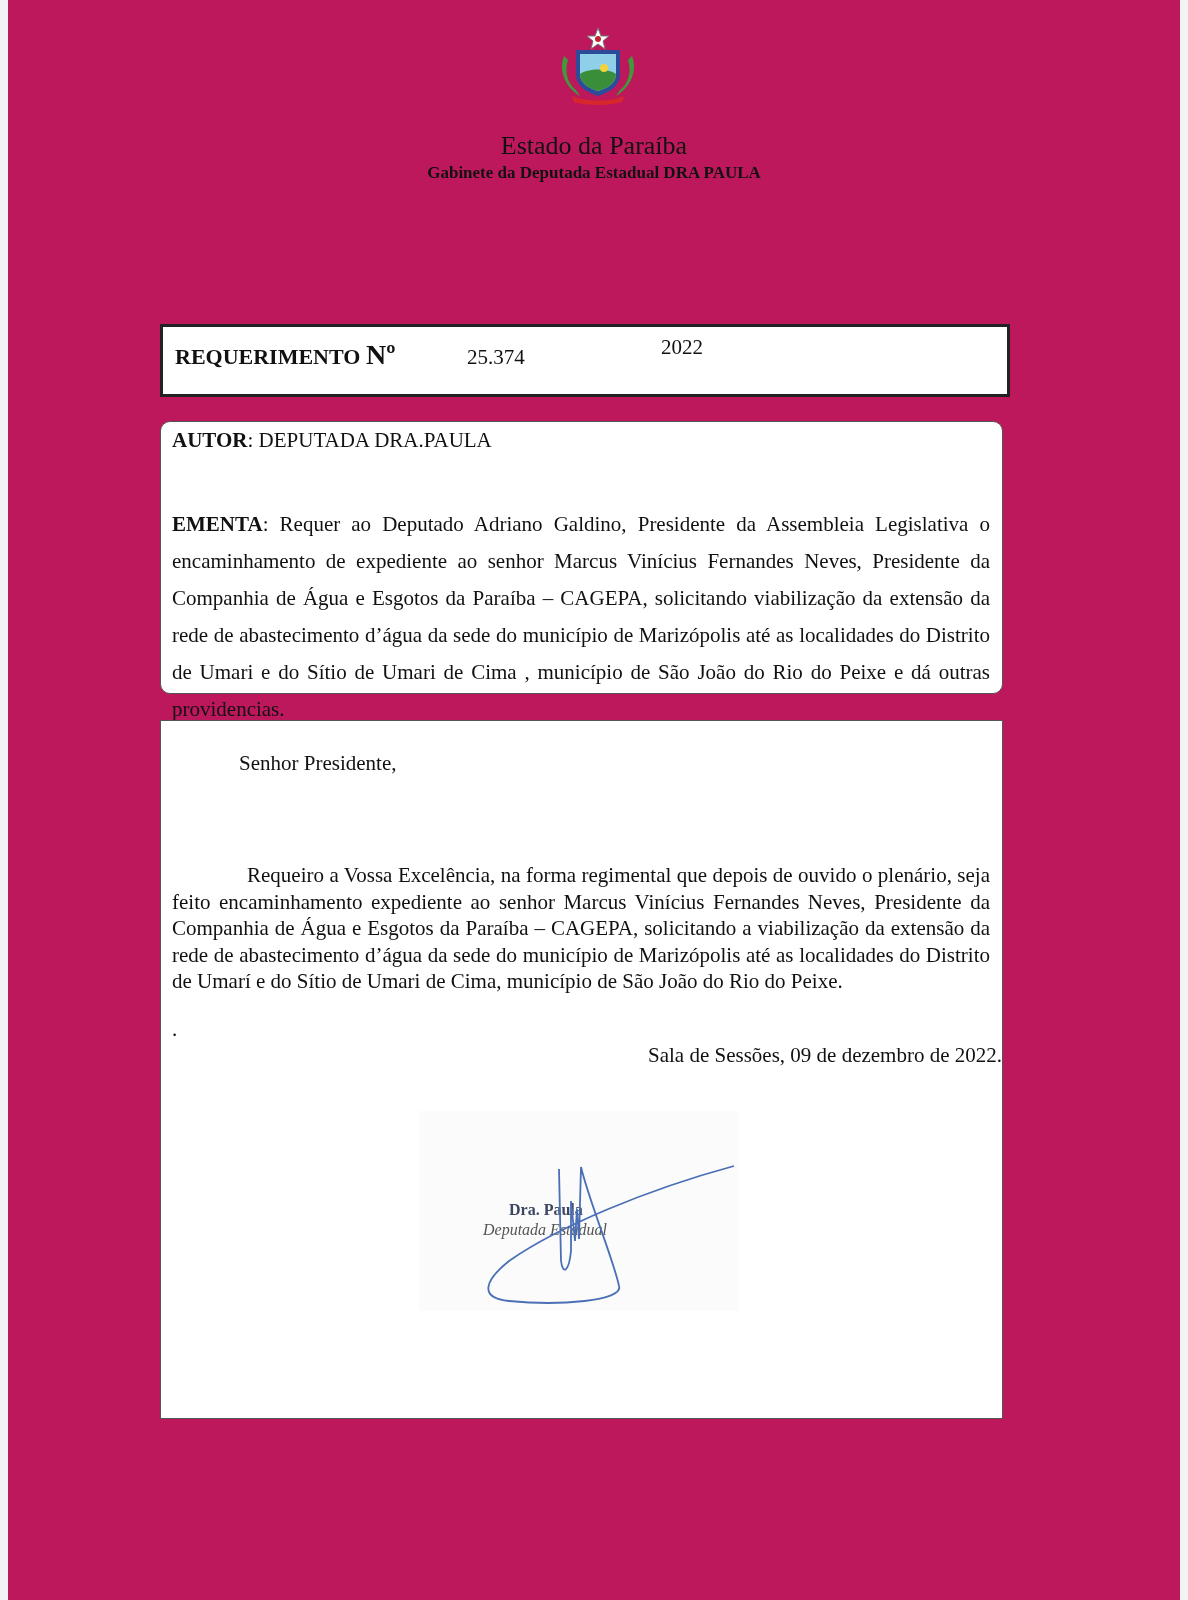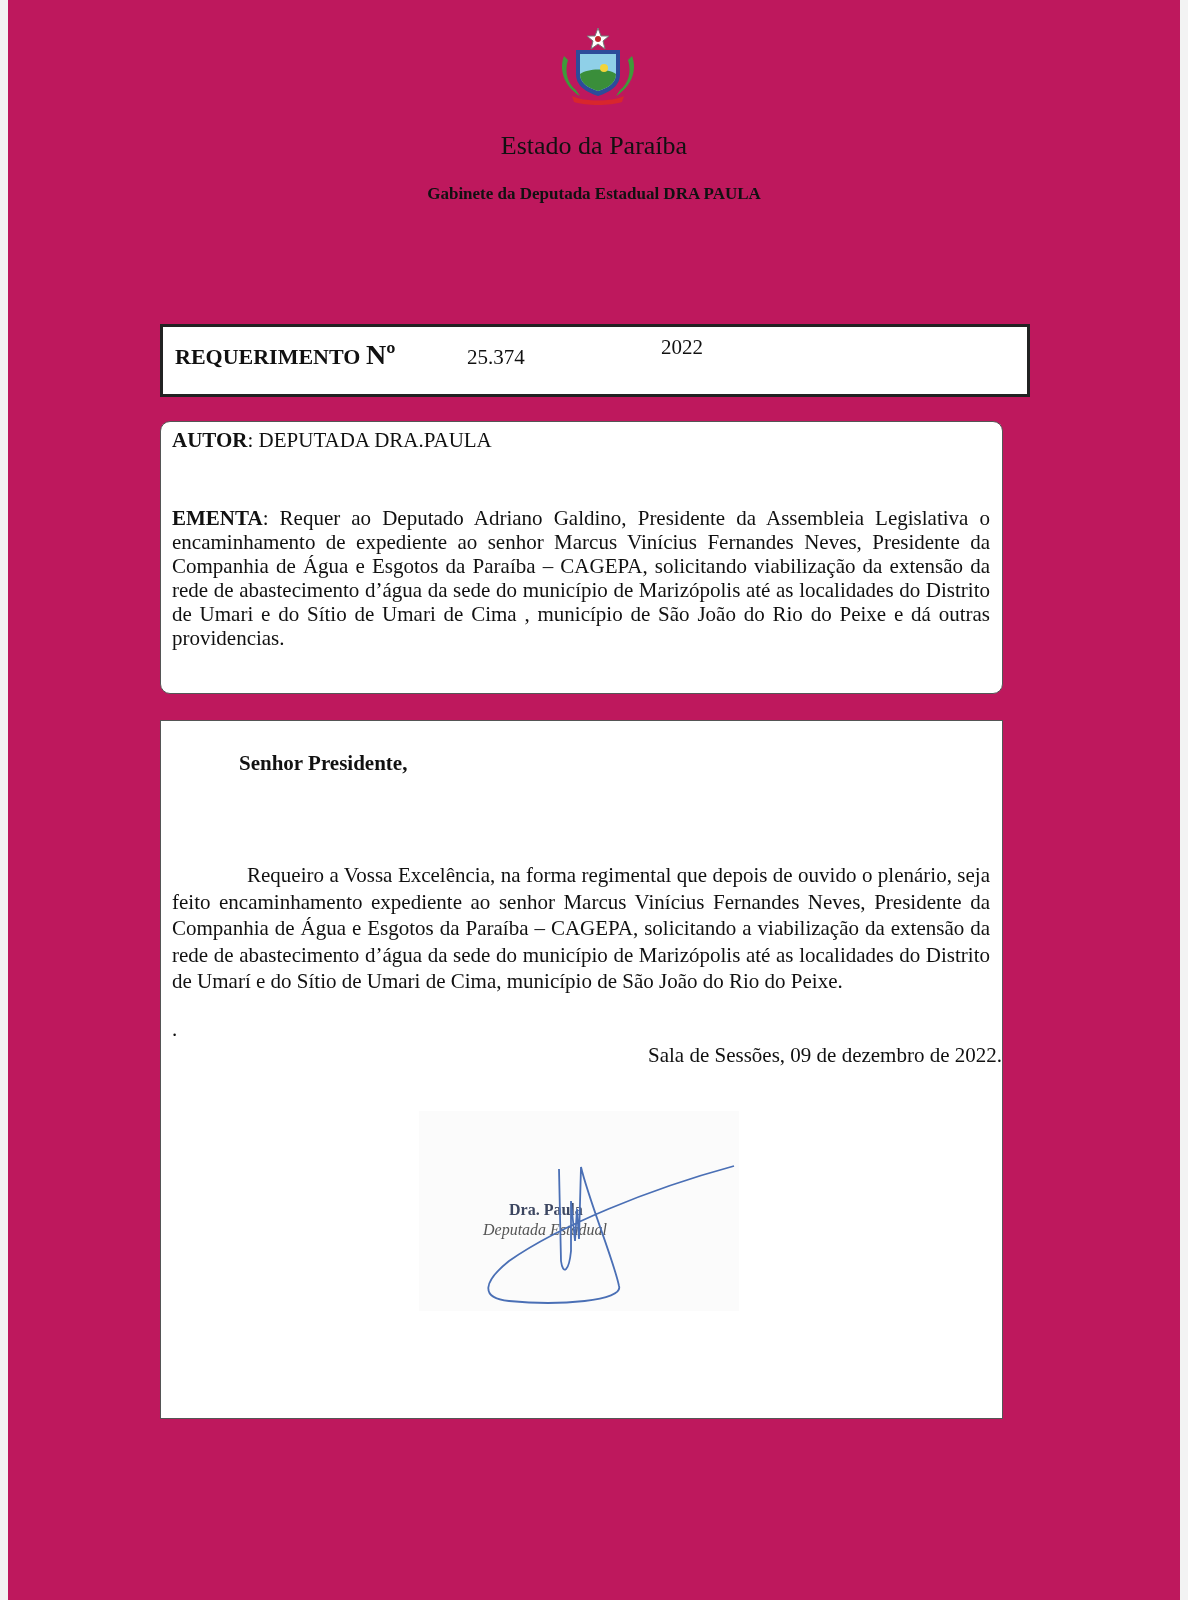--- a/index.html
+++ b/index.html
@@ -9,33 +9,33 @@
     font-family: "Liberation Serif", "DejaVu Serif", serif;
     color: #111;
   }
   .page {
     position: absolute; left: 8px; top: 0; width: 1172px; height: 1600px;
     background: #be185d;
   }
   .crest { position: absolute; left: 546px; top: 26px; width: 88px; height: 82px; }
   .header { position: absolute; left: 0; width: 1172px; text-align: center; }
   .h-line { font-size: 26px; line-height: 31px; }
-  .h-gab { font-size: 17px; font-weight: bold; line-height: 24px; margin-top: 21px; }
+  .h-gab { font-size: 17px; font-weight: bold; line-height: 24px; }
   .box { position: absolute; border: 1px solid #555; background: #fff; }
-  .box-req { left: 152px; top: 324px; width: 844px; height: 67px; border: 3px solid #222; padding-left: 20px; }
+  .box-req { left: 152px; top: 324px; width: 844px; height: 67px; border: 3px solid #222; }
   .req-label { position: absolute; left: 12px; top: 12px; font-size: 22px; font-weight: bold; }
   .req-label .no { font-size: 28px; }
   .req-num { position: absolute; left: 304px; top: 18px; font-family: Liberation Serif, serif; font-size: 21px; text-align: center; }
   .req-year { position: absolute; left: 498px; top: 8px; font-size: 21px; font-weight: normal; }
   .box-ementa { left: 152px; top: 421px; width: 841px; height: 271px; border-radius: 10px; }
   .autor { position: absolute; left: 11px; top: 6px; font-size: 21px; }
-  .ementa { position: absolute; left: 11px; top: 84px; width: 818px; font-size: 21px; line-height: 24px; text-align: justify; }
+  .ementa { position: absolute; left: 11px; top: 84px; width: 818px; font-size: 21px; line-height: 37px; text-align: justify; }
   b { font-weight: bold; }
   .box-body { left: 152px; top: 720px; width: 841px; height: 697px; }
-  .salut { position: absolute; left: 78px; top: 30px; font-size: 21px; font-weight: bold; }
+  .salut { position: absolute; left: 78px; top: 30px; font-size: 21px; font-weight: normal; }
   .body-p { position: absolute; left: 11px; top: 110px; width: 818px; font-size: 21px; line-height: 26.6px; text-align: justify; text-indent: 75px; margin-top: 31px; }
   .dot { position: absolute; left: 11px; top: 296px; font-size: 21px; }
   .sala { position: absolute; left: 0; top: 322px; width: 841px; text-align: right; font-size: 21px; }
   .sig-area { position: absolute; left: 258px; top: 390px; width: 320px; height: 200px; background: #fbfbfb; }
   .sig-name { position: absolute; left: 90px; top: 90px; font-size: 16px; font-weight: bold; color: #3c4660; }
   .sig-role { position: absolute; left: 64px; top: 110px; font-size: 16px; font-style: italic; color: #555; }
   .sig-svg { position: absolute; left: 0; top: 0; }
 </style>
 </head>
 <body>

